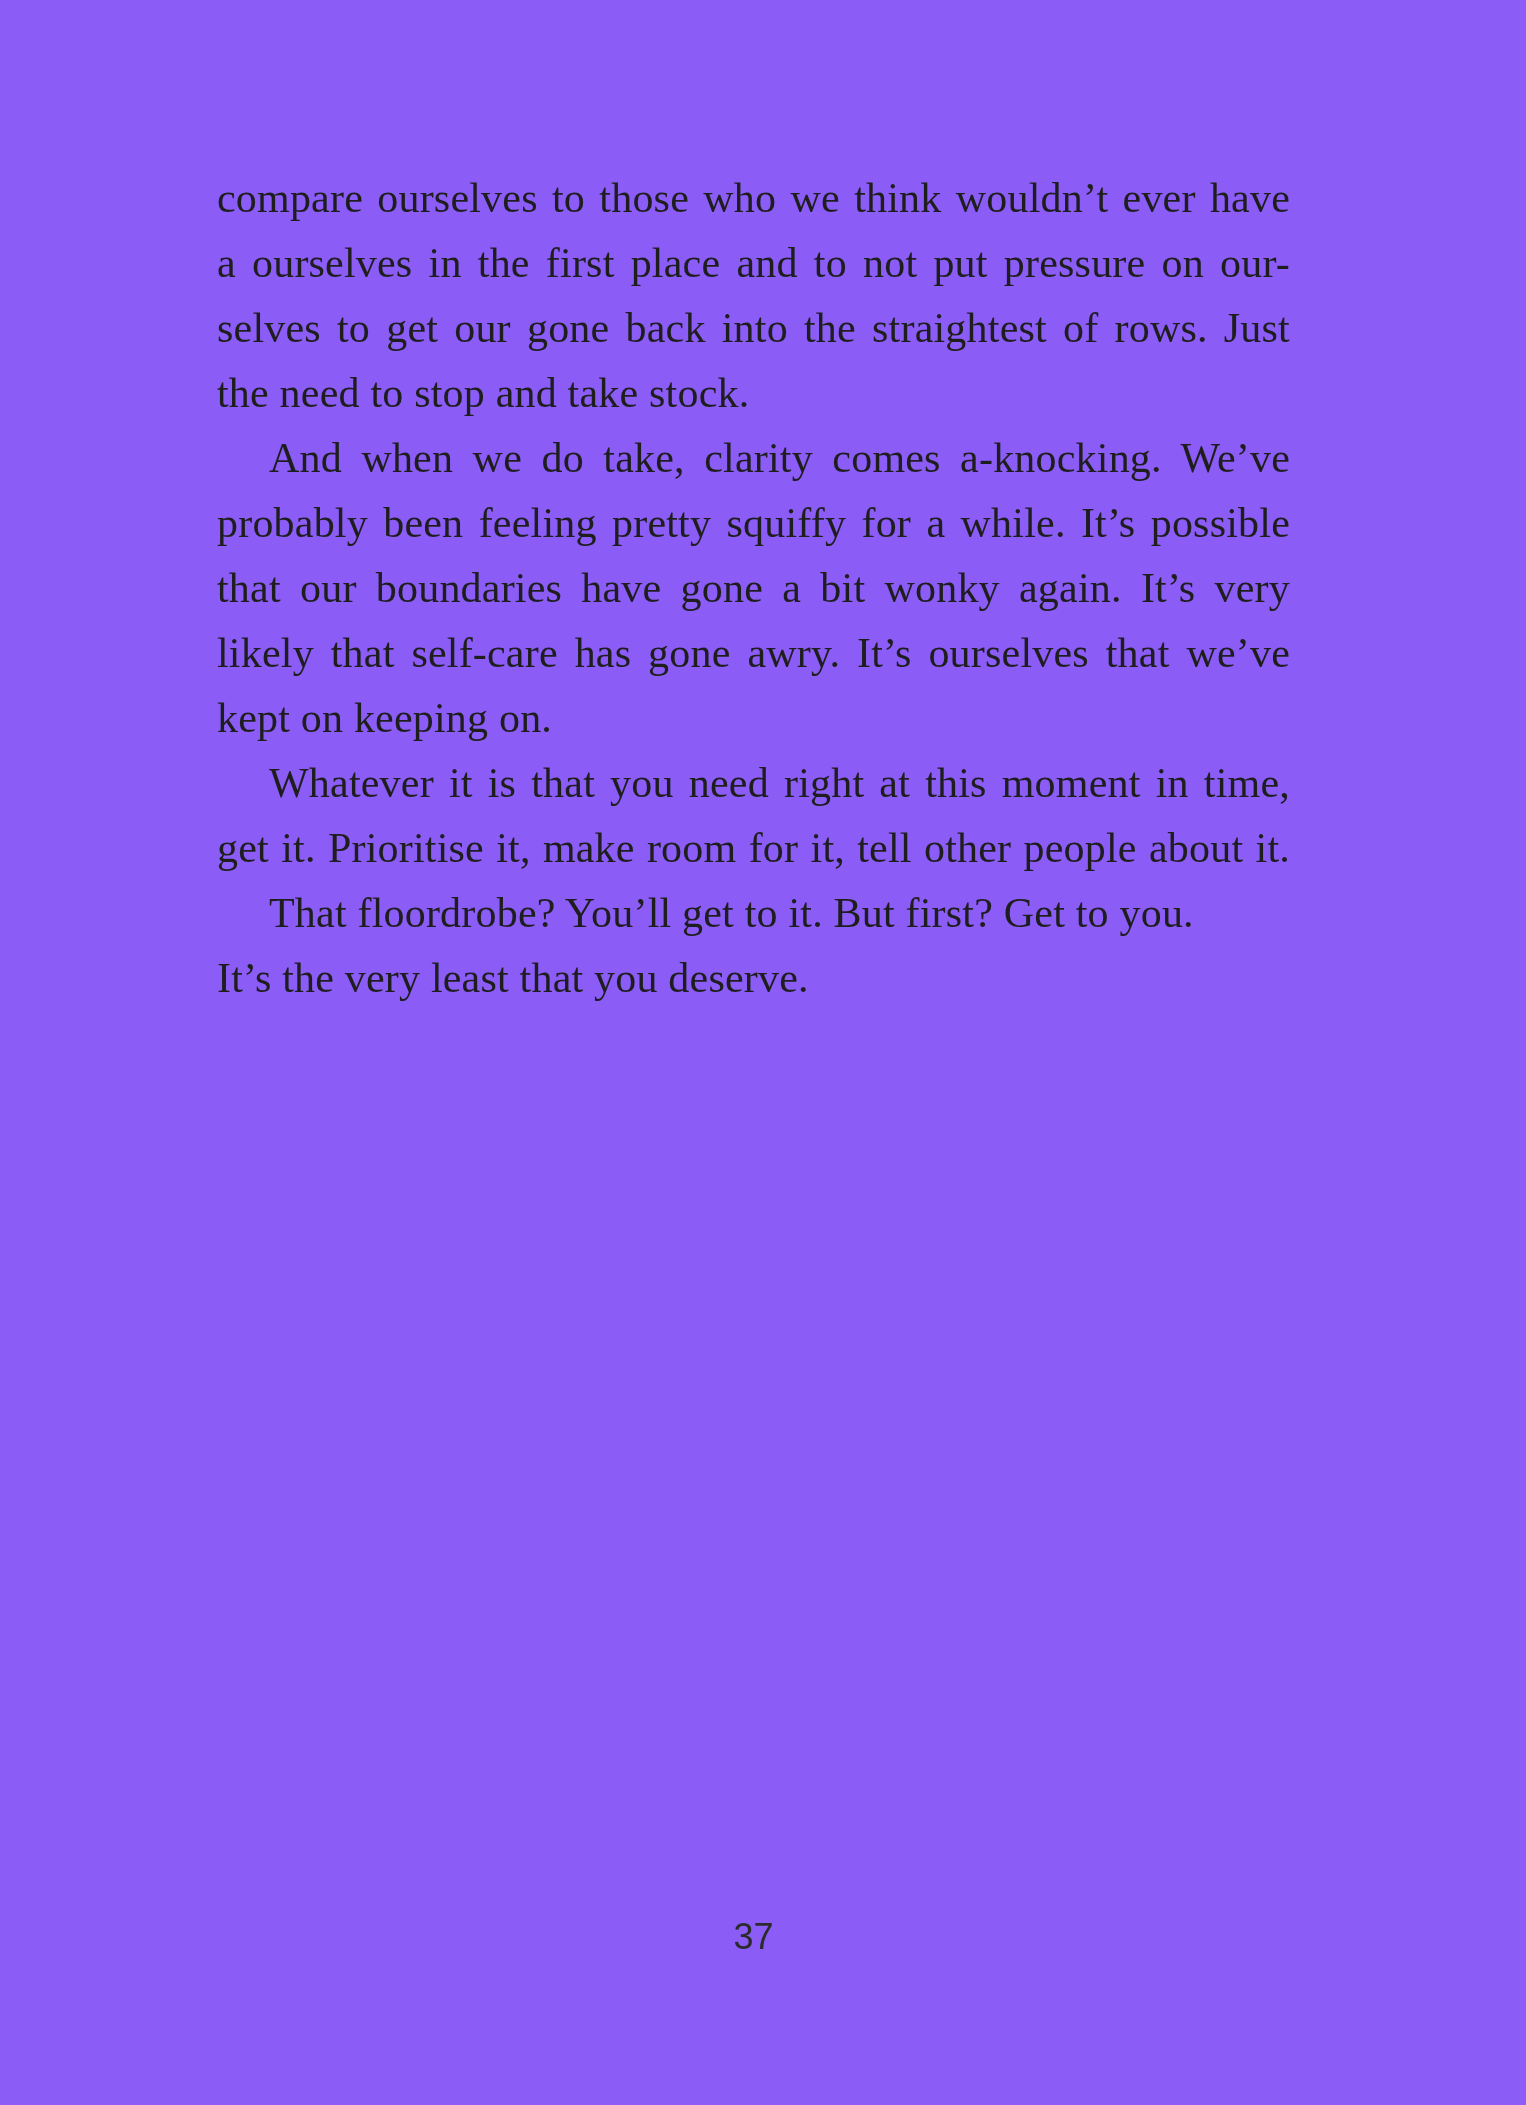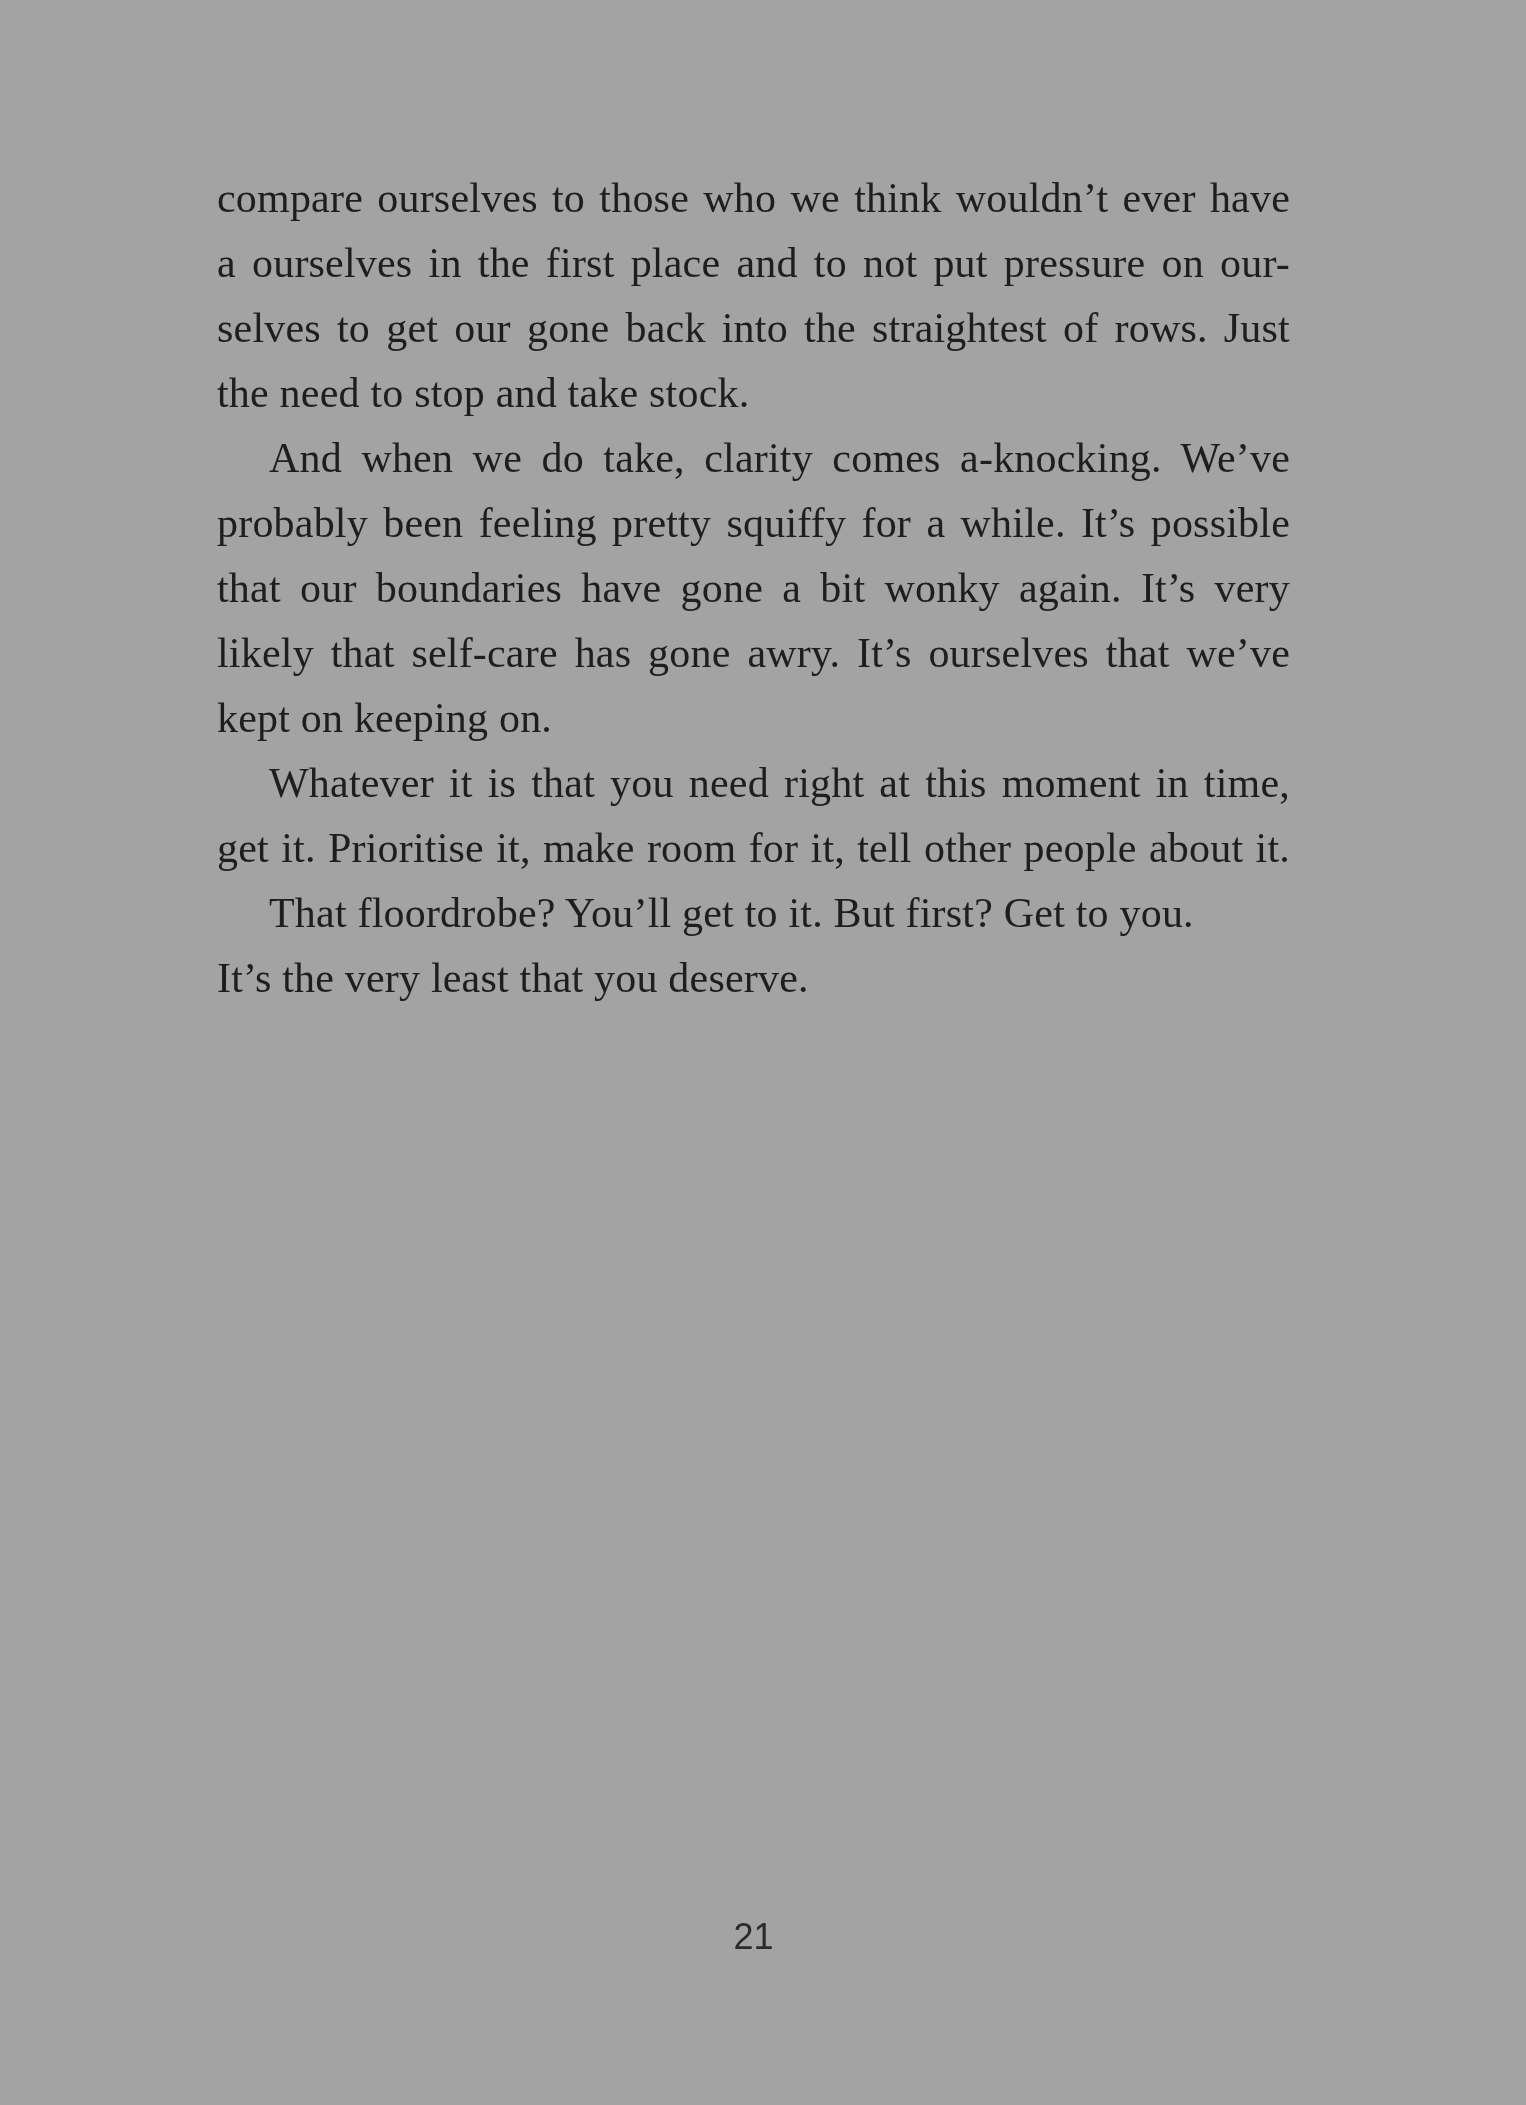--- a/index.html
+++ b/index.html
@@ -4,21 +4,21 @@
 <style>
   html, body {
     margin: 0;
     padding: 0;
     background: #ffffff;
   }
   .page {
     position: relative;
     width: 1526px;
     height: 2105px;
-    background: #a3a3a3;
+    background: #8b5cf6;
     overflow: hidden;
     font-family: "Liberation Serif", serif;
   }
   .textblock {
     position: absolute;
     left: 217px;
     top: 166px;
     width: 1073px;
     font-family: "Liberation Serif", serif;
     font-size: 42px;
@@ -77,15 +77,15 @@
 
       <p class="line j indent">Whatever it is that you need right at this moment in time,</p>
 
       <p class="line j">get it. Prioritise it, make room for it, tell other people about it.</p>
 
       <p class="line indent">That floordrobe? You’ll get to it. But first? Get to you.</p>
 
       <p class="line">It’s the very least that you deserve.</p>
     </main>
 
-  <div class="folio">21</div>
+  <div class="folio">37</div>
 
 </div>
 
 </body></html>

